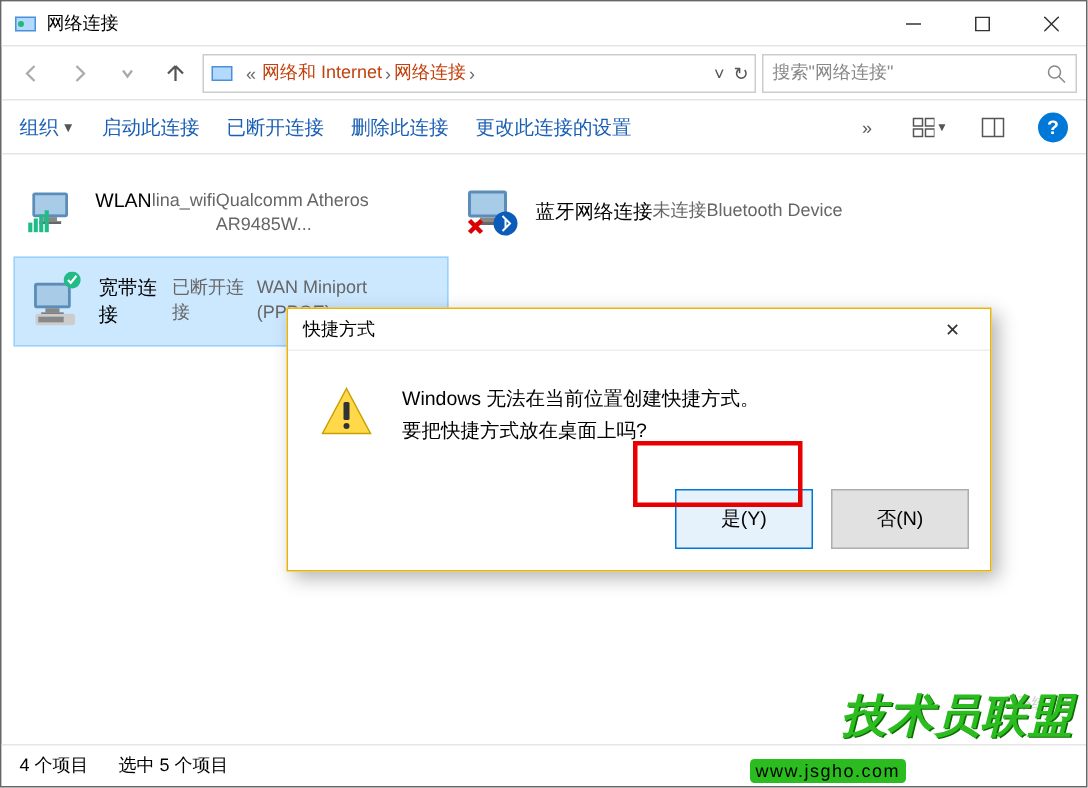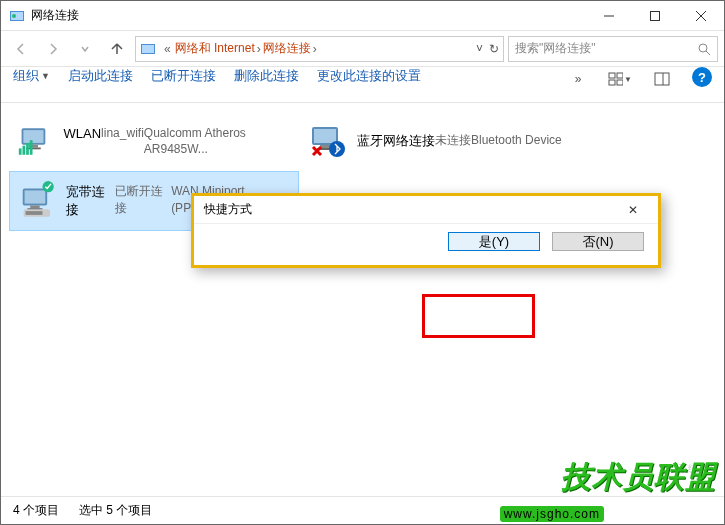--- a/index.html
+++ b/index.html
@@ -15,43 +15,43 @@
 .navarrow.up{color:#555}
 .addrbox{flex:1;height:26px;border:1px solid #ccc;background:#fff;display:flex;align-items:center;padding:0 4px}
 .addrbox .adricon{width:16px;height:16px;margin-right:4px}
 .addrbox .sep{margin:0 4px;color:#666}
 .addrbox .crumb{color:#c2410c}
 .addrbox .chev{margin:0 2px;color:#666}
 .addrbox .refresh{margin-left:auto;color:#555}
 .searchbox{width:210px;height:26px;border:1px solid #ccc;display:flex;align-items:center;padding:0 6px;color:#888}
 .searchbox .txt{flex:1}
 .searchbox .sicon{color:#888}
-.cmdbar{height:36px;display:flex;align-items:flex-start;padding:0 12px;gap:18px;border-bottom:1px solid #e5e5e5}
+.cmdbar{height:36px;display:flex;align-items:center;padding:0 12px;gap:18px;border-bottom:1px solid #e5e5e5}
 .cmdbar .cmd{color:#1a5fb4;font-size:13px;display:flex;align-items:center;gap:2px}
 .cmdbar .cmd .drop{font-size:9px;color:#555}
 .cmdbar .sp{flex:1}
 .cmdbar .tool{width:24px;height:24px;display:flex;align-items:center;justify-content:center;color:#555}
 .cmdbar .help{width:20px;height:20px;border-radius:50%;background:#0078d7;color:#fff;display:flex;align-items:center;justify-content:center;font-size:13px;font-weight:bold}
 .content{position:relative;padding:8px 8px;display:flex;flex-wrap:wrap;align-content:flex-start;gap:0}
 .conn{width:290px;height:60px;display:flex;align-items:center;padding:6px 8px;gap:10px}
 .conn.sel{background:#cce8ff;border:1px solid #99d1ff}
 .conn .cicon{width:40px;height:40px;position:relative}
 .conn .cinfo{display:flex;line-height:1.35}
 .conn .cname{font-size:13px}
 .conn .cstatus{color:#666;font-size:12px}
 .conn .cdevice{color:#666;font-size:12px}
 .statusbar{position:absolute;left:0;right:0;bottom:0;height:28px;border-top:1px solid #e5e5e5;display:flex;align-items:center;padding:0 12px;gap:20px;font-size:12px;background:#fff}
-.dialog{position:absolute;left:190px;top:192px;width:470px;background:#fff;border:3px solid #eab308;box-shadow:4px 4px 12px rgba(0,0,0,0.3)}
+.dialog{position:absolute;left:190px;top:204px;width:470px;background:#fff;border:1px solid #eab308;box-shadow:4px 4px 12px rgba(0,0,0,0.3)}
 .dialog .dtitle{height:28px;display:flex;align-items:center;padding:0 10px;font-size:12px;border-bottom:1px solid #eee}
 .dialog .dtitle .dclose{margin-left:auto;width:30px;text-align:center;color:#333}
 .dialog .dbody{display:flex;padding:22px 20px 20px 20px;gap:18px}
 .dialog .dwarn{width:38px;height:38px;flex-shrink:0}
 .dialog .dtext{line-height:1.6;font-size:13px}
 .dialog .dbuttons{display:flex;justify-content:flex-end;gap:12px;padding:8px 14px 14px 14px}
-.dialog .dbtn{min-width:92px;height:19px;border:1px solid #adadad;background:#e1e1e1;display:flex;align-items:center;justify-content:center;font-size:13px}
+.dialog .dbtn{min-width:92px;height:40px;border:1px solid #adadad;background:#e1e1e1;display:flex;align-items:center;justify-content:center;font-size:13px}
 .dialog .dbtn.primary{border:1px solid #0078d7;background:#e5f1fb}
 .highlight-red{position:absolute;border:3px solid #e80000;pointer-events:none}
 .wm1{position:absolute;right:8px;bottom:26px;color:#2bbd1f;font-weight:700;font-size:30px;font-style:italic;text-shadow:1px 1px 0 #0a6b00;letter-spacing:1px}
 .wm2{position:absolute;right:120px;bottom:2px;color:#000000;background:#2bbd1f;font-size:12px;padding:1px 4px;border-radius:3px;letter-spacing:1px}
 .wm3{position:absolute;right:6px;bottom:48px;color:#ccc;font-size:10px}
 svg{display:block}
 </style>
 </head>
 <body>
 
@@ -219,20 +219,33 @@
       <span class="cdevice">WAN Miniport (PPPOE)</span>
     </div>
   </div>
 </div>
 
 <div class="dialog">
   <div class="dtitle">
     <span>快捷方式</span>
     <span class="dclose">✕</span>
   </div>
+  <div class="dbody">
+    <div class="dwarn">
+      <svg viewBox="0 0 38 38">
+          <path d="M19 3 L35 33 L3 33 Z" fill="#ffd94a" stroke="#c9a000" stroke-width="1"></path>
+          <rect x="17" y="12" width="4" height="12" fill="#333" rx="1"></rect>
+          <circle cx="19" cy="28" r="2" fill="#333"></circle>
+        </svg>
+    </div>
+    <div class="dtext">
+      <div>Windows 无法在当前位置创建快捷方式。</div>
+      <div>要把快捷方式放在桌面上吗?</div>
+    </div>
+  </div>
   <div class="dbuttons">
     <div class="dbtn primary">是(Y)</div>
     <div class="dbtn">否(N)</div>
   </div>
 </div>
 
 <div class="highlight-red" style="left:421px;top:293px;width:113px;height:44px"></div>
 
 <div class="statusbar">
   <span>4 个项目</span>

